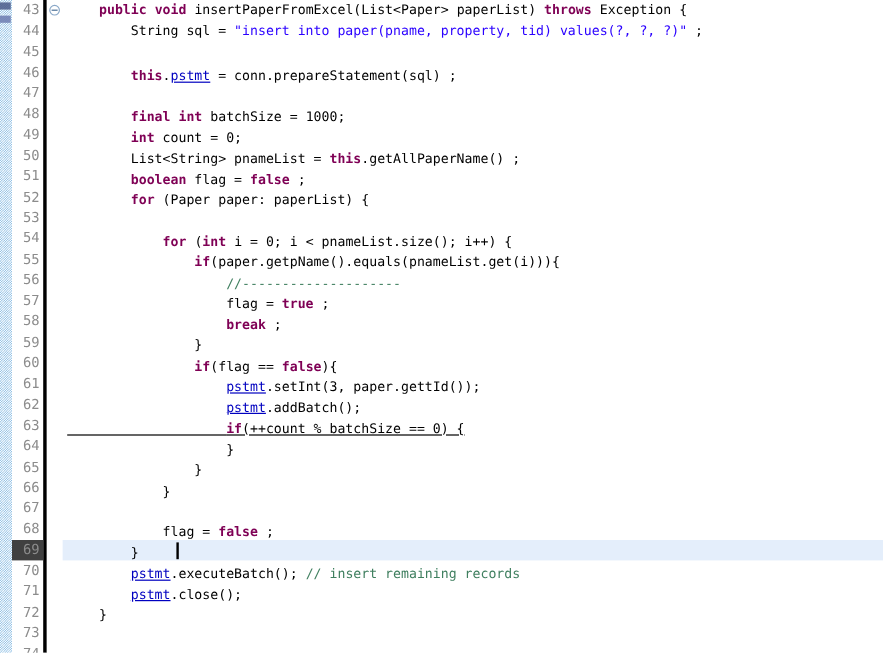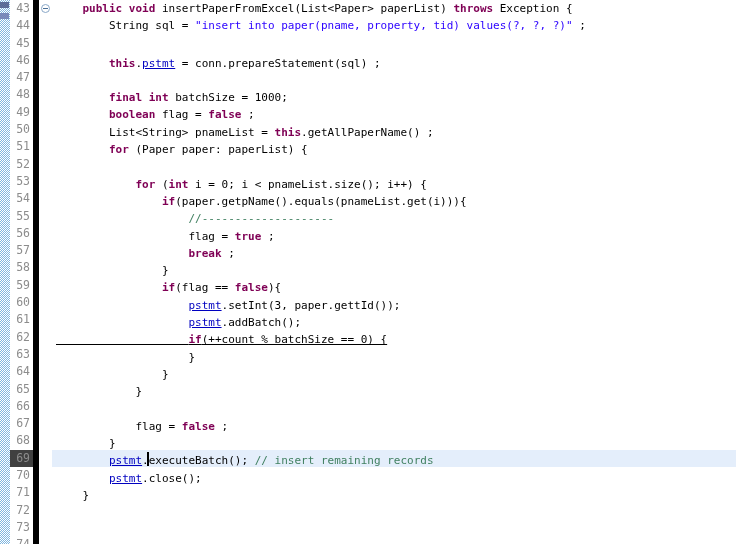--- a/index.html
+++ b/index.html
@@ -47,21 +47,21 @@
   }
   .ruler-mark.m1 { top: 2px; }
   .ruler-mark.m2 { top: 13px; background: #6c7bb0; }
 
   
   #gutter {
     width: 29px;
     min-width: 29px;
     height: 544px;
     background: #ffffff;
-    border-right: 6px solid #000000;
+    border-right: 3px solid #000000;
     box-sizing: border-box;
     position: relative;
     padding-top: 0px;
   }
   .gutter-line {
     height: 17.3px;
     line-height: 17.3px;
     text-align: right;
     padding-right: 3px;
     box-sizing: border-box;
@@ -195,22 +195,23 @@
   <div id="fold-column">
       <div class="fold-marker" style="top: 4px;"></div>
     </div>
 
   <div id="code-area">
       <div class="code-line" style="position: relative; z-index: 1;"><span class="plain">    </span><span class="kw">public void </span><span class="plain">insertPaperFromExcel(List&lt;Paper&gt; paperList) </span><span class="kw">throws </span><span class="plain">Exception {</span></div>
       <div class="code-line" style="position: relative; z-index: 1;"><span class="plain">        String sql = </span><span class="str">"insert into paper(pname, property, tid) values(?, ?, ?)"</span><span class="plain"> ;</span></div>
       <div class="code-line" style="position: relative; z-index: 1; margin-top: 20px;"><span class="plain">        </span><span class="kw">this</span><span class="plain">.</span><span class="fld">pstmt</span><span class="plain"> = conn.prepareStatement(sql) ;</span></div>
       <div class="code-line" style="position: relative; z-index: 1;"><span class="plain"></span></div>
       <div class="code-line" style="position: relative; z-index: 1;"><span class="plain">        </span><span class="kw">final int </span><span class="plain">batchSize = </span><span class="plain">1000</span><span class="plain">;</span></div>
+      <div class="code-line" style="position: relative; z-index: 1;"><span class="plain">        </span><span class="kw">int </span><span class="plain">count = 0;</span></div>
+      <div class="code-line" style="position: relative; z-index: 1;"><span class="plain">        List&lt;String&gt; pnameList = </span><span class="kw">this</span><span class="plain">.getAllPaperName() ;</span></div>
       <div class="code-line" style="position: relative; z-index: 1;"><span class="plain">        </span><span class="kw">boolean </span><span class="plain">flag = </span><span class="kw">false</span><span class="plain"> ;</span></div>
-      <div class="code-line" style="position: relative; z-index: 1;"><span class="plain">        List&lt;String&gt; pnameList = </span><span class="kw">this</span><span class="plain">.getAllPaperName() ;</span></div>
       <div class="code-line" style="position: relative; z-index: 1;"><span class="plain">        </span><span class="kw">for </span><span class="plain">(Paper paper: paperList) {</span></div>
       <div class="code-line" style="position: relative; z-index: 1;"><span class="plain"></span></div>
       <div class="code-line" style="position: relative; z-index: 1;"><span class="plain">            </span><span class="kw">for </span><span class="plain">(</span><span class="kw">int </span><span class="plain">i = 0; i &lt; pnameList.size(); i++) {</span></div>
       <div class="code-line" style="position: relative; z-index: 1;"><span class="plain">                </span><span class="kw">if</span><span class="plain">(paper.getpName().equals(pnameList.get(i))){</span></div>
       <div class="code-line" style="position: relative; z-index: 1;"><span class="plain">                    </span><span class="cmt">//--------------------</span></div>
       <div class="code-line" style="position: relative; z-index: 1;"><span class="plain">                    flag = </span><span class="kw">true</span><span class="plain"> ;</span></div>
       <div class="code-line" style="position: relative; z-index: 1;"><span class="plain">                    </span><span class="kw">break</span><span class="plain"> ;</span></div>
       <div class="code-line" style="position: relative; z-index: 1;"><span class="plain">                }</span></div>
       <div class="code-line" style="position: relative; z-index: 1;"><span class="plain">                </span><span class="kw">if</span><span class="plain">(flag == </span><span class="kw">false</span><span class="plain">){</span></div>
       <div class="code-line" style="position: relative; z-index: 1;"><span class="plain">                    </span><span class="fld">pstmt</span><span class="plain">.setInt(3, paper.gettId());</span></div>

